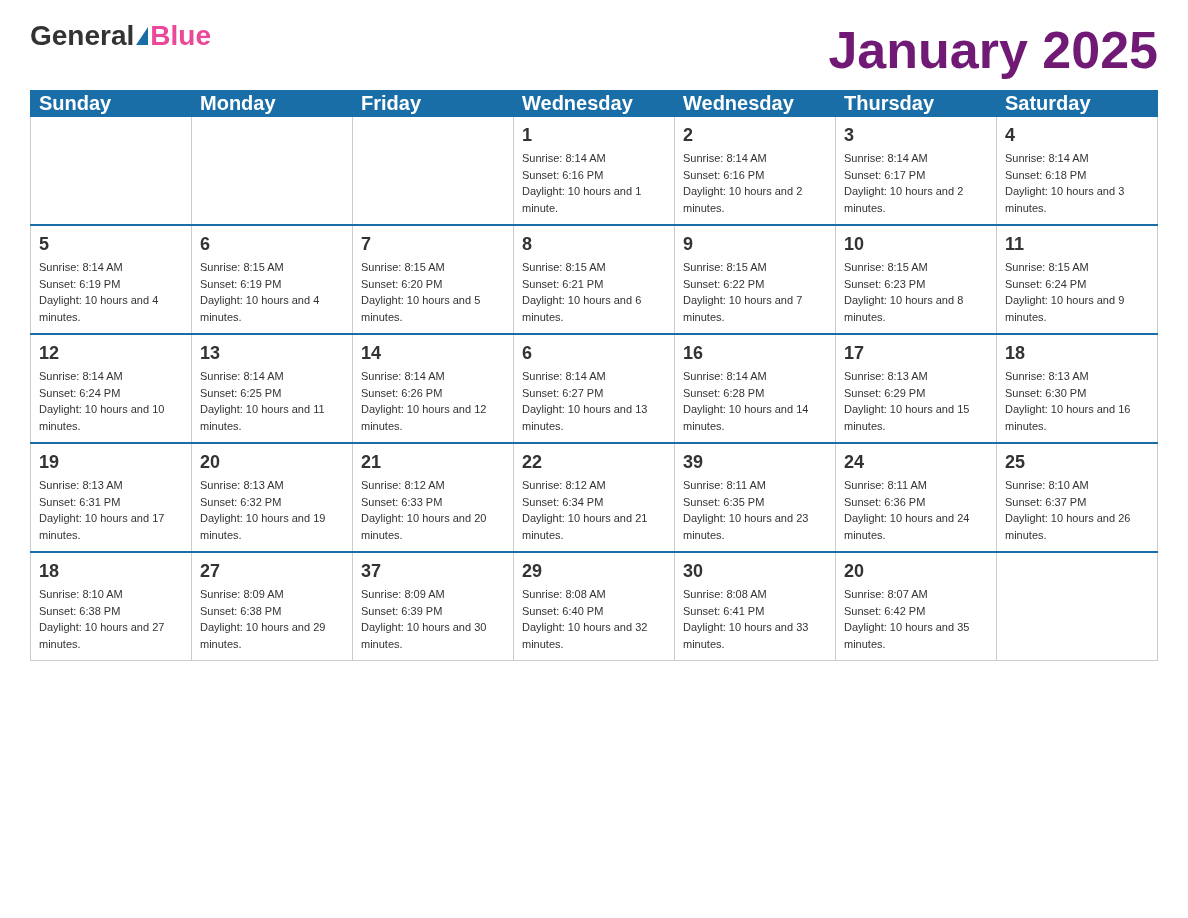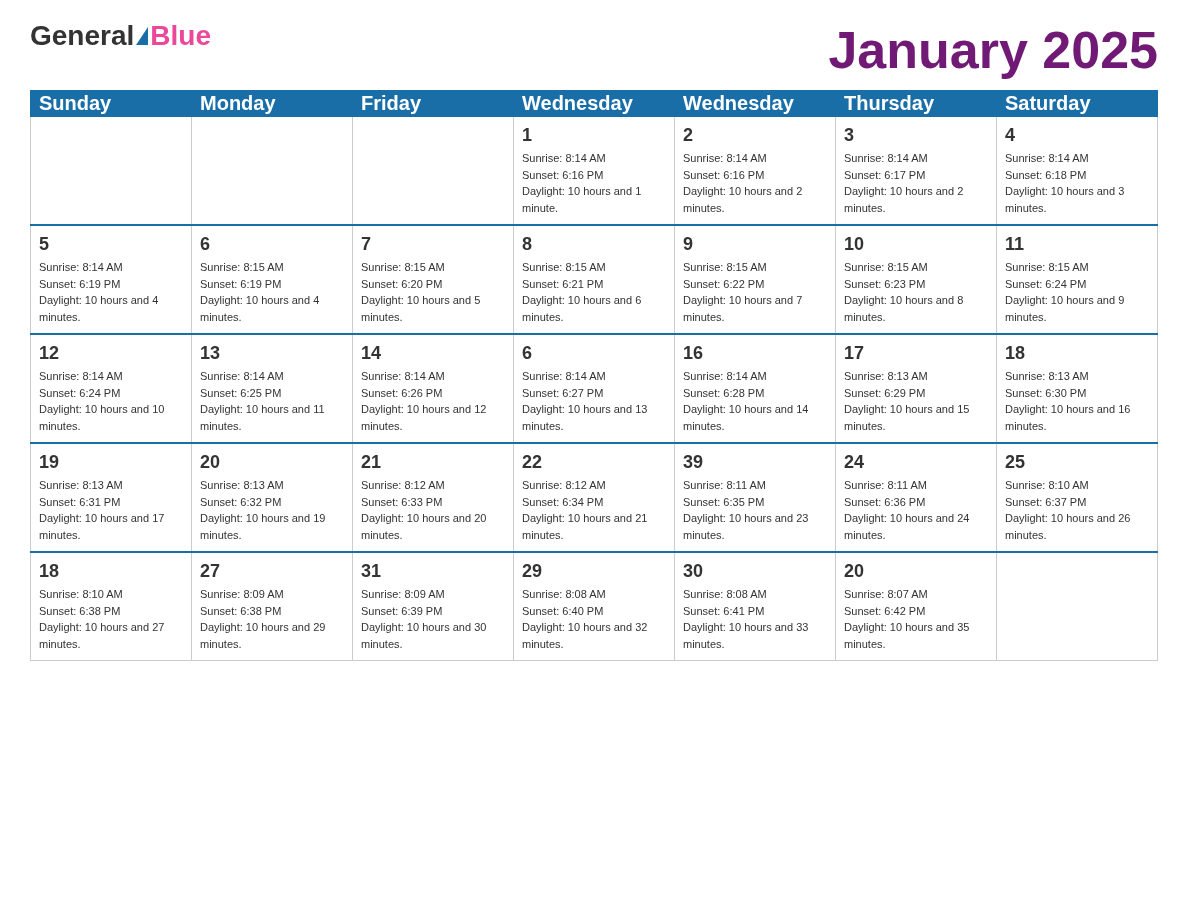--- a/index.html
+++ b/index.html
@@ -244,21 +244,21 @@
       <tr>
         <td>
           <span class="day-number">18</span>
           <div class="day-info">Sunrise: 8:10 AM<br>Sunset: 6:38 PM<br>Daylight: 10 hours and 27 minutes.</div>
         </td>
         <td>
           <span class="day-number">27</span>
           <div class="day-info">Sunrise: 8:09 AM<br>Sunset: 6:38 PM<br>Daylight: 10 hours and 29 minutes.</div>
         </td>
         <td>
-          <span class="day-number">31</span>
+          <span class="day-number">37</span>
           <div class="day-info">Sunrise: 8:09 AM<br>Sunset: 6:39 PM<br>Daylight: 10 hours and 30 minutes.</div>
         </td>
         <td>
           <span class="day-number">29</span>
           <div class="day-info">Sunrise: 8:08 AM<br>Sunset: 6:40 PM<br>Daylight: 10 hours and 32 minutes.</div>
         </td>
         <td>
           <span class="day-number">30</span>
           <div class="day-info">Sunrise: 8:08 AM<br>Sunset: 6:41 PM<br>Daylight: 10 hours and 33 minutes.</div>
         </td>

